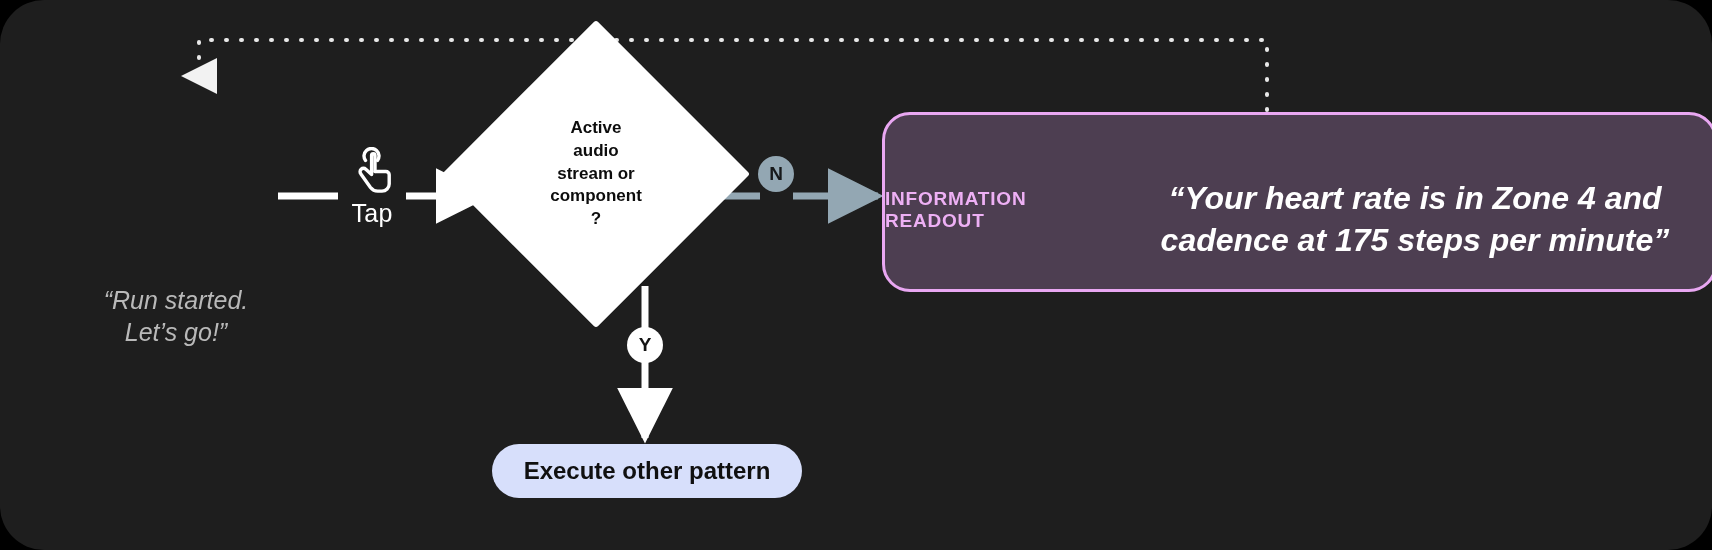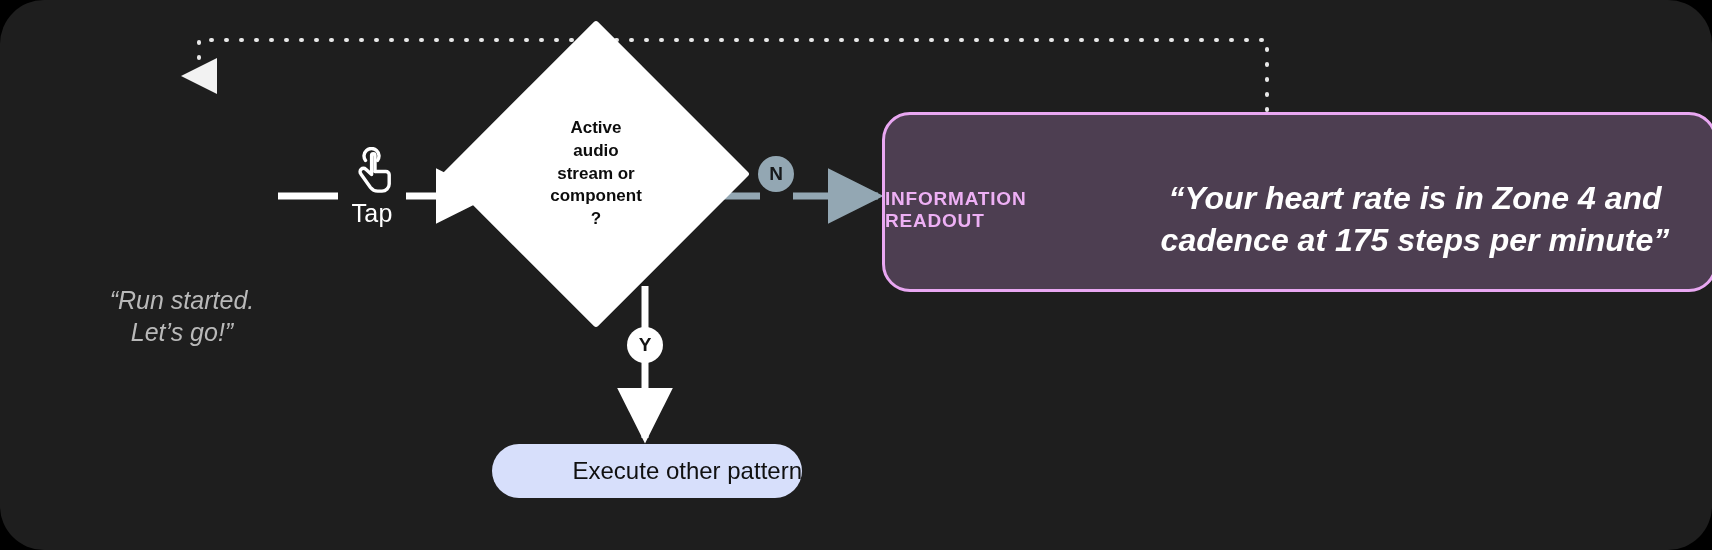--- a/index.html
+++ b/index.html
@@ -56,21 +56,21 @@
     font-size: 20px;
     font-weight: bold;
     line-height: 1.25;
     text-align: center;
     letter-spacing: 0.2px;
   }
 
   
   #app-caption {
     position: absolute;
-    left: 62px;
+    left: 56px;
     top: 284px;
     width: 240px;
     text-align: center;
     color: #b9b9b9;
     font-size: 25px;
     font-style: italic;
     line-height: 1.28;
   }
 
   
@@ -155,24 +155,24 @@
   #execute-pill {
     position: absolute;
     left: 492px;
     top: 444px;
     width: 310px;
     height: 54px;
     background: #d7dffb;
     border-radius: 27px;
     display: flex;
     align-items: center;
-    justify-content: flex-end;
+    justify-content: center;
     color: #101010;
     font-size: 24px;
-    font-weight: normal;
+    font-weight: bold;
   }
 
   
   #readout-panel {
     position: absolute;
     left: 882px;
     top: 112px;
     width: 835px;
     height: 180px;
     box-sizing: border-box;

